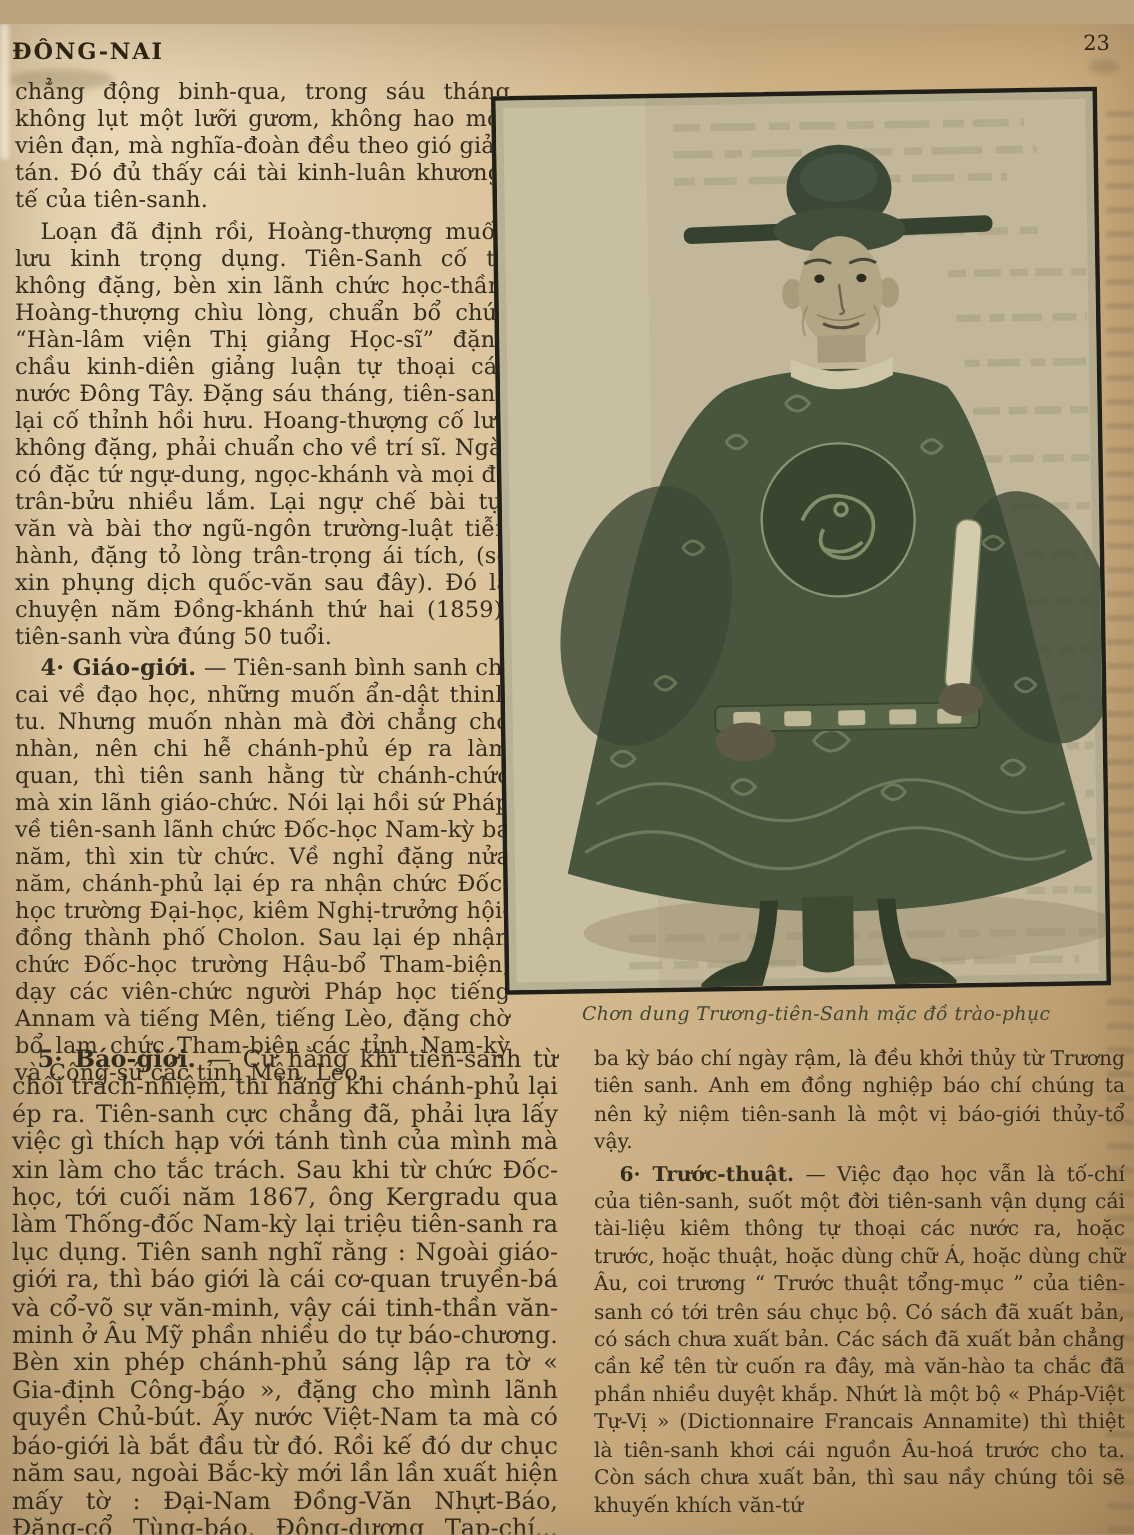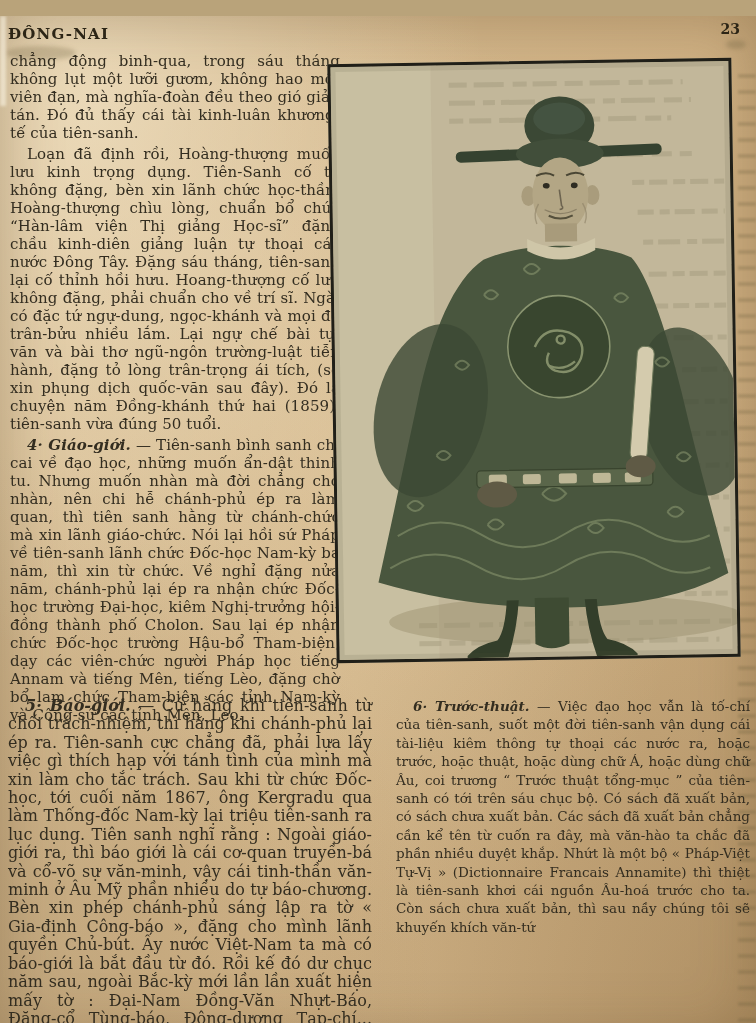--- a/index.html
+++ b/index.html
@@ -19,32 +19,32 @@
       linear-gradient(100deg,#dcc49c 0%, var(--paper,#d3b78c) 35%, #cbab7d 100%);
     box-shadow:inset 0 0 60px rgba(92,66,32,.35);
     margin-top:16px;
   }
   .masthead{
     position:absolute;left:8px;top:9px;
     font-size:15px;font-weight:bold;letter-spacing:1.2px;color:#2c2516;
   }
   .page-number{
     position:absolute;right:16px;top:5px;
-    font-size:14px;font-weight:bold;color:#2c2516;
+    font-size:14px;font-weight:normal;color:#2c2516;
   }
   .smudge{position:absolute;border-radius:50%;filter:blur(2px);}
   .smudge.m1{left:6px;top:30px;width:70px;height:14px;background:rgba(110,96,62,.28);}
   .smudge.m2{right:10px;top:24px;width:20px;height:9px;background:rgba(110,96,62,.30);}
   .smudge.m3{left:704px;top:486px;width:14px;height:26px;background:rgba(46,44,28,.55);border-radius:40% 60% 50% 50%;}
   .smudge.m4{left:712px;top:452px;width:8px;height:18px;background:rgba(60,56,36,.4);}
 
   .col{position:absolute;text-align:justify;}
   .col p{margin:0 0 3px 0;text-indent:17px;}
   .col p.noindent{text-indent:0;}
-  .runin{font-weight:bold;font-style:italic;}
+  .runin{font-weight:bold;}
 
   .col-top-left{
     left:10px;top:36px;width:330px;
     font-size:15px;line-height:18px;letter-spacing:.1px;
   }
   .col-bottom-left{
     left:8px;top:681px;width:364px;
     font-size:16px;line-height:18.4px;
   }
   .col-bottom-right{
@@ -193,22 +193,24 @@
       <path d="M194,175 q34,18 68,0 l0,12 q-34,18 -68,0 z" fill="#cfc6a8"></path>
 
       <path d="M196,534 l0,46 q16,9 34,0 l0,-46 z" fill="#3e4b33"></path>
       <path d="M168,536 q-2,30 -10,40 q-20,4 -30,15 l0,4 40,0 q10,-30 12,-59 z" fill="#333e2a"></path>
       <path d="M258,536 q2,30 10,40 q20,4 30,15 l0,4 -40,0 q-10,-30 -12,-59 z" fill="#333e2a"></path>
 
       <rect x="1" y="1" width="396" height="591" fill="none" stroke="#55503c" stroke-width="8" opacity="0.12"></rect>
     </svg>
   </div>
 
+  <div class="caption">Chơn dung Trương-tiên-Sanh mặc đồ trào-phục</div>
 
   <div class="col col-bottom-left">
     <p><b class="runin">5· Báo-giới.</b><span> — </span><span>Cứ hằng khi tiên-sanh từ chối trách-nhiệm, thì hằng khi chánh-phủ lại ép ra. Tiên-sanh cực chẳng đã, phải lựa lấy việc gì thích hạp với tánh tình của mình mà xin làm cho tắc trách. Sau khi từ chức Đốc-học, tới cuối năm 1867, ông Kergradu qua làm Thống-đốc Nam-kỳ lại triệu tiên-sanh ra lục dụng. Tiên sanh nghĩ rằng : Ngoài giáo-giới ra, thì báo giới là cái cơ-quan truyền-bá và cổ-võ sự văn-minh, vậy cái tinh-thần văn-minh ở Âu Mỹ phần nhiều do tự báo-chương. Bèn xin phép chánh-phủ sáng lập ra tờ « Gia-định Công-báo », đặng cho mình lãnh quyền Chủ-bút. Ấy nước Việt-Nam ta mà có báo-giới là bắt đầu từ đó. Rồi kế đó dư chục năm sau, ngoài Bắc-kỳ mới lần lần xuất hiện mấy tờ : Đại-Nam Đồng-Văn Nhựt-Báo, Đăng-cổ Tùng-báo, Đông-dương Tạp-chí... Cho chi ngày nay khắp</span></p>
   </div>
 
   <div class="col col-bottom-right">
+    <p class="noindent">ba kỳ báo chí ngày rậm, là đều khởi thủy từ Trương tiên sanh. Anh em đồng nghiệp báo chí chúng ta nên kỷ niệm tiên-sanh là một vị báo-giới thủy-tổ vậy.</p>
     <p><b class="runin">6· Trước-thuật.</b><span> — </span><span>Việc đạo học vẫn là tố-chí của tiên-sanh, suốt một đời tiên-sanh vận dụng cái tài-liệu kiêm thông tự thoại các nước ra, hoặc trước, hoặc thuật, hoặc dùng chữ Á, hoặc dùng chữ Âu, coi trương “ Trước thuật tổng-mục ” của tiên-sanh có tới trên sáu chục bộ. Có sách đã xuất bản, có sách chưa xuất bản. Các sách đã xuất bản chẳng cần kể tên từ cuốn ra đây, mà văn-hào ta chắc đã phần nhiều duyệt khắp. Nhứt là một bộ « Pháp-Việt Tự-Vị » (Dictionnaire Francais Annamite) thì thiệt là tiên-sanh khơi cái nguồn Âu-hoá trước cho ta. Còn sách chưa xuất bản, thì sau nầy chúng tôi sẽ khuyến khích văn-tứ</span></p>
   </div>
 
 </div>
 
 </body></html>

